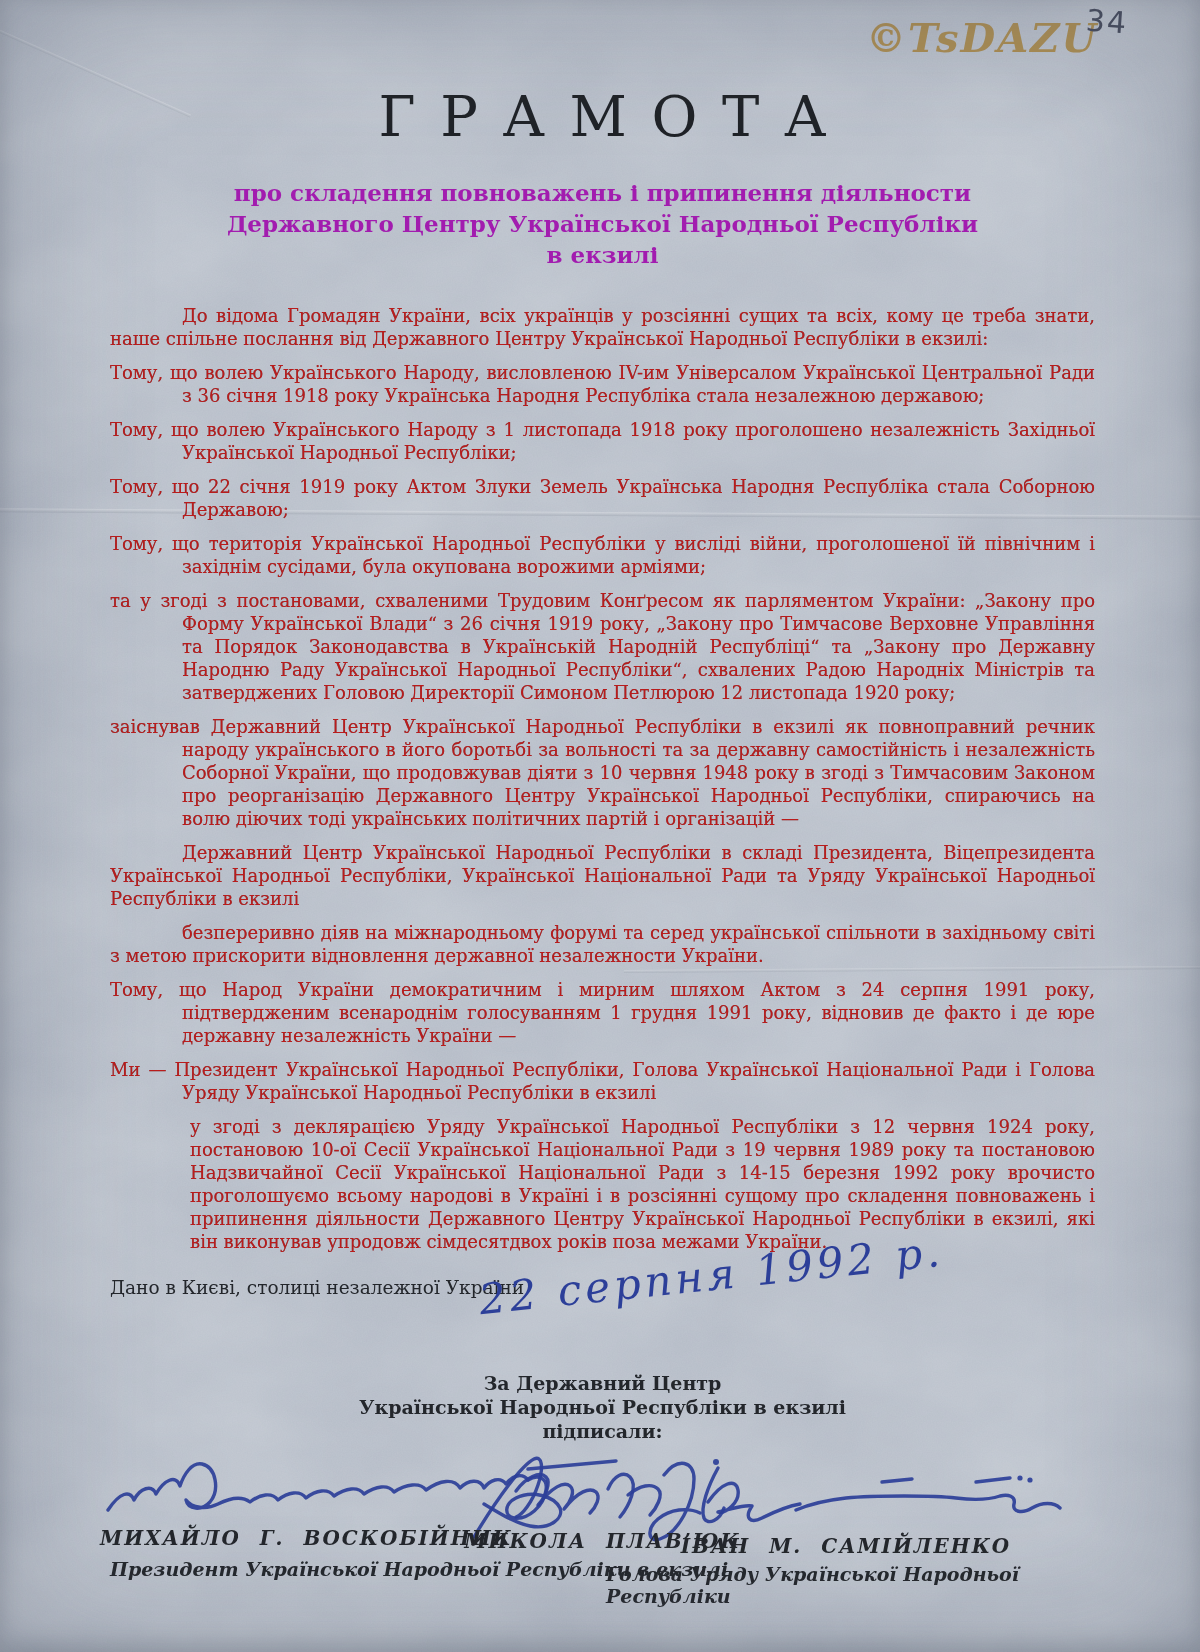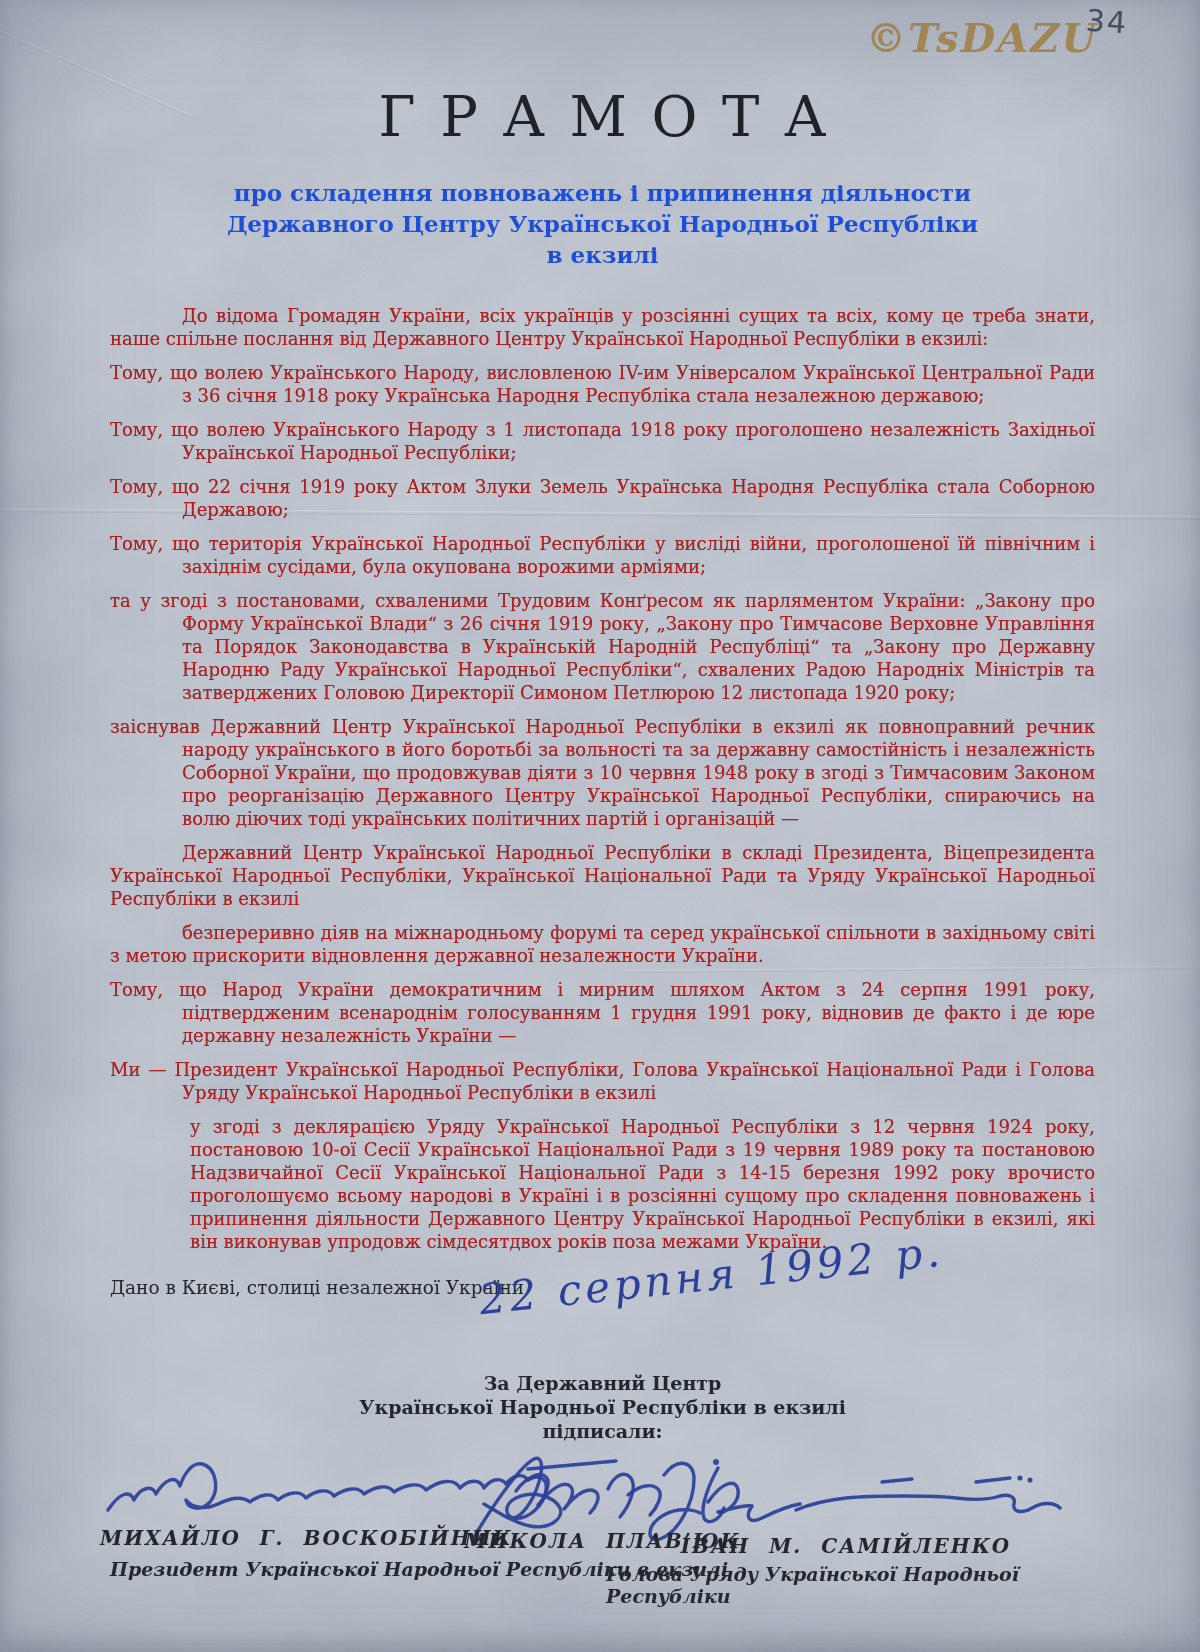--- a/index.html
+++ b/index.html
@@ -42,21 +42,21 @@
     transform:rotate(4deg); letter-spacing:2px;
   }
 
   .doc-title {
     margin-top:84px; text-align:center;
     font-size:56px; letter-spacing:0.44em; padding-left:0.44em;
     font-weight:normal; color:#1f2227;
   }
   .doc-subtitle {
     margin-top:28px; text-align:center;
-    font-weight:bold; font-size:23px; line-height:31px; color:#1d4ed8;
+    font-weight:bold; font-size:23px; line-height:31px; color:#a21caf;
   }
 
   .body-text { margin-top:34px; }
   .body-text p {
     margin:0 0 11px 0;
     font-size:18px; line-height:23px;
     text-align:justify;
     color:#b91c1c;
     text-shadow:0 0 0.5px rgba(36,39,44,0.55);
   }

